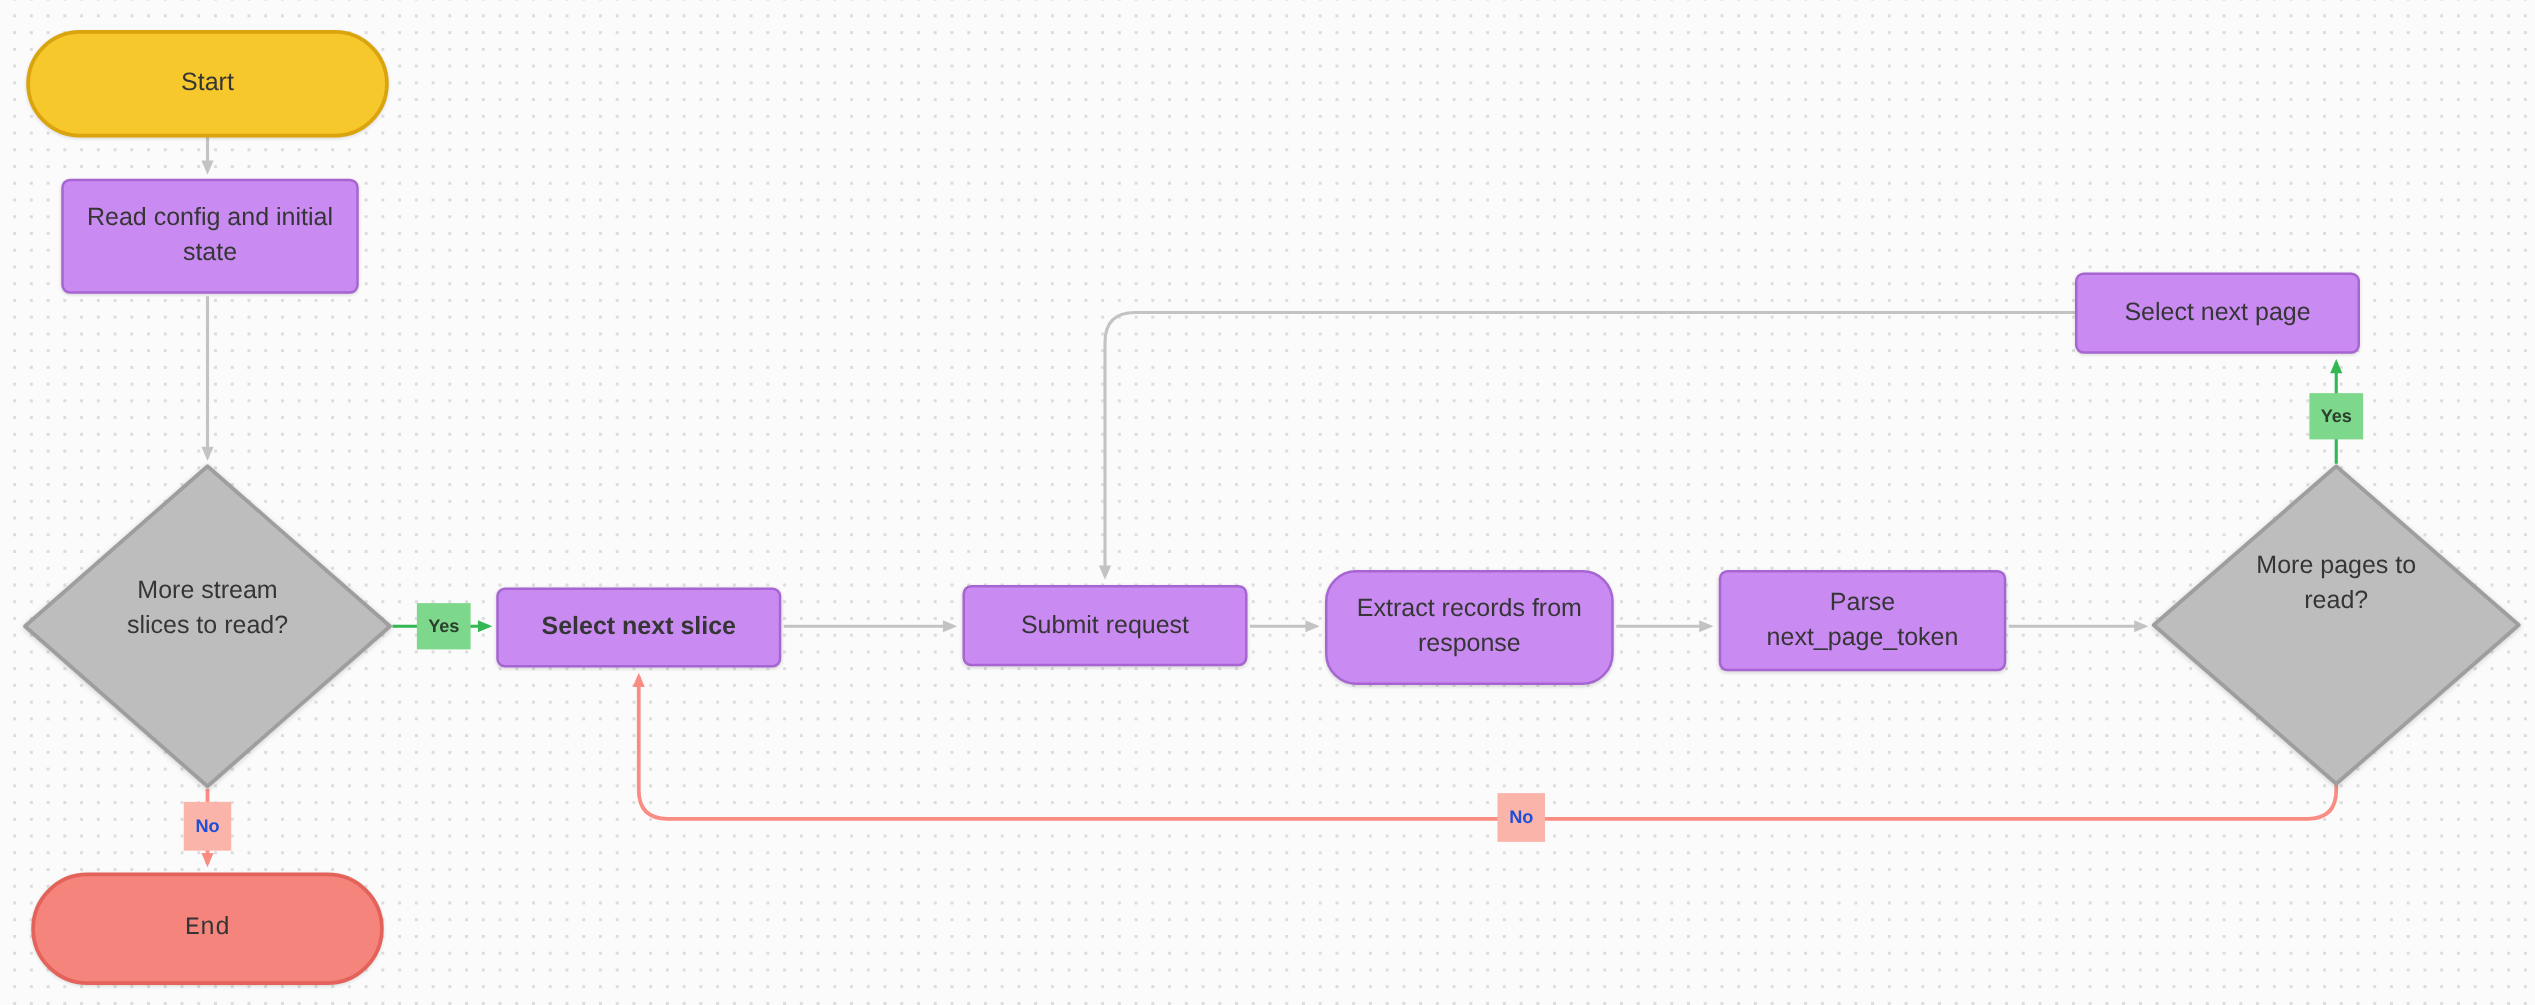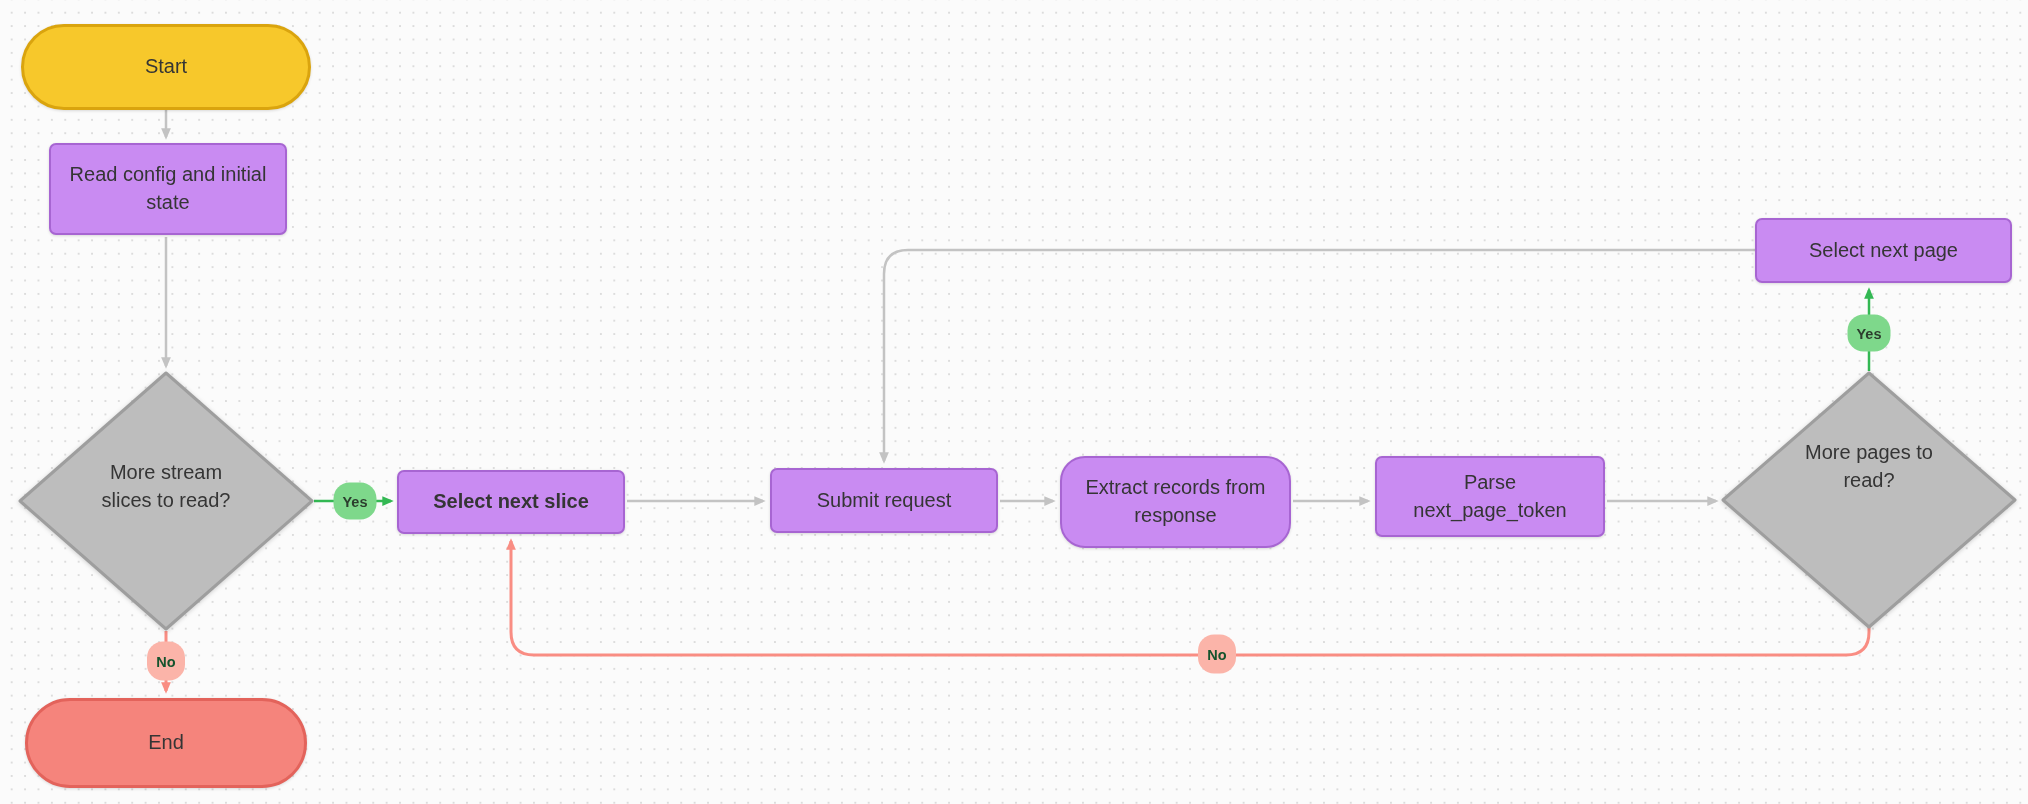--- a/index.html
+++ b/index.html
@@ -41,24 +41,24 @@
   .end-node{background:var(--end-fill);border:3.5px solid var(--end-border);}
   .process{background:var(--process-fill);border:2.5px solid var(--process-border);border-radius:7px;}
   .decision-label{
     position:absolute;display:flex;align-items:flex-start;justify-content:center;
     text-align:center;color:var(--text);font-size:20px;font-weight:500;
     line-height:1.38;white-space:pre-line;pointer-events:none;box-shadow:none;
   }
   .badge{
     position:absolute;transform:translate(-50%,-50%);
     display:flex;align-items:center;justify-content:center;
-    font-size:14.5px;font-weight:600;color:#37402f;border-radius:16px;
+    font-size:14.5px;font-weight:600;color:#37402f;border-radius:0;
   }
   .badge-yes{background:var(--yes-fill);width:43px;height:37px;color:#2c3e2e;}
-  .badge-no{background:var(--no-fill);width:38px;height:39px;color:#14532d;}
+  .badge-no{background:var(--no-fill);width:38px;height:39px;color:#1d4ed8;}
 </style>
 </head>
 <body>
 
 <svg id="wires" viewBox="0 0 2028 804" xmlns="http://www.w3.org/2000/svg">
   <defs>
     <marker id="mGray" viewBox="0 0 12 12" refX="9" refY="6" markerWidth="13" markerHeight="13" markerUnits="userSpaceOnUse" orient="auto">
       <path class="mk-gray" d="M1,1.5 L11.5,6 L1,10.5 Z"></path>
     </marker>
     <marker id="mGreen" viewBox="0 0 12 12" refX="9" refY="6" markerWidth="13" markerHeight="13" markerUnits="userSpaceOnUse" orient="auto">
@@ -99,23 +99,23 @@
 
 <div class="node process" style="left:1060px;top:456px;width:231px;height:92px;border-radius:25px;"><span>Extract records from
 response</span></div>
 
 <div class="node process" style="left:1375px;top:456px;width:230px;height:81px;"><span>Parse
 next_page_token</span></div>
 
 <div class="decision-label" style="left:1759px;top:439px;width:220px;height:84px;"><span>More pages to
 read?</span></div>
 
-<div class="node process" style="left:1755px;top:218px;width:257px;height:65px;"><span>Select next page</span></div>
+<div class="node process" style="left:1660px;top:218px;width:228px;height:65px;"><span>Select next page</span></div>
 
-<div class="node terminator end-node" style="left:25px;top:698px;width:282px;height:90px;"><span>End</span></div>
+<div class="node terminator end-node" style="left:25px;top:698px;width:282px;height:90px;font-family:Liberation Mono, monospace;"><span>End</span></div>
 
 <div class="badge badge-yes" style="left:355px;top:501px;">
     <span>Yes</span>
   </div>
 
 <div class="badge badge-no" style="left:166px;top:661px;">
     <span>No</span>
   </div>
 
 <div class="badge badge-yes" style="left:1869px;top:333px;">

